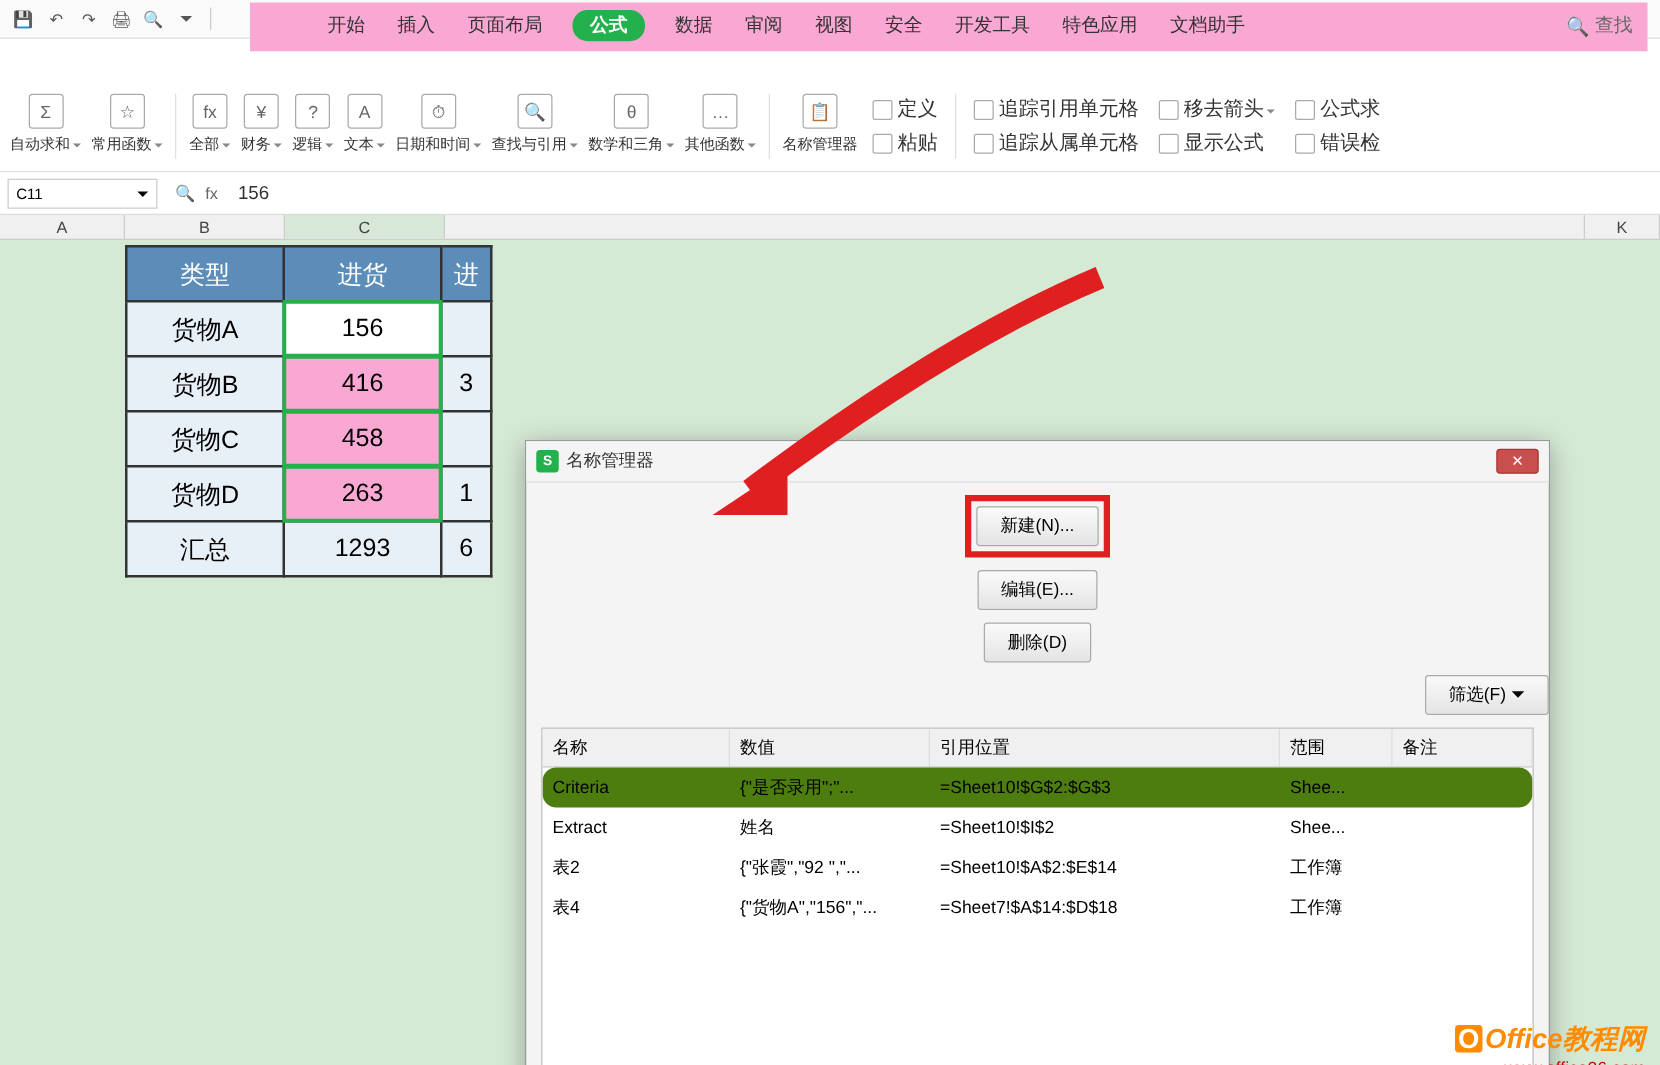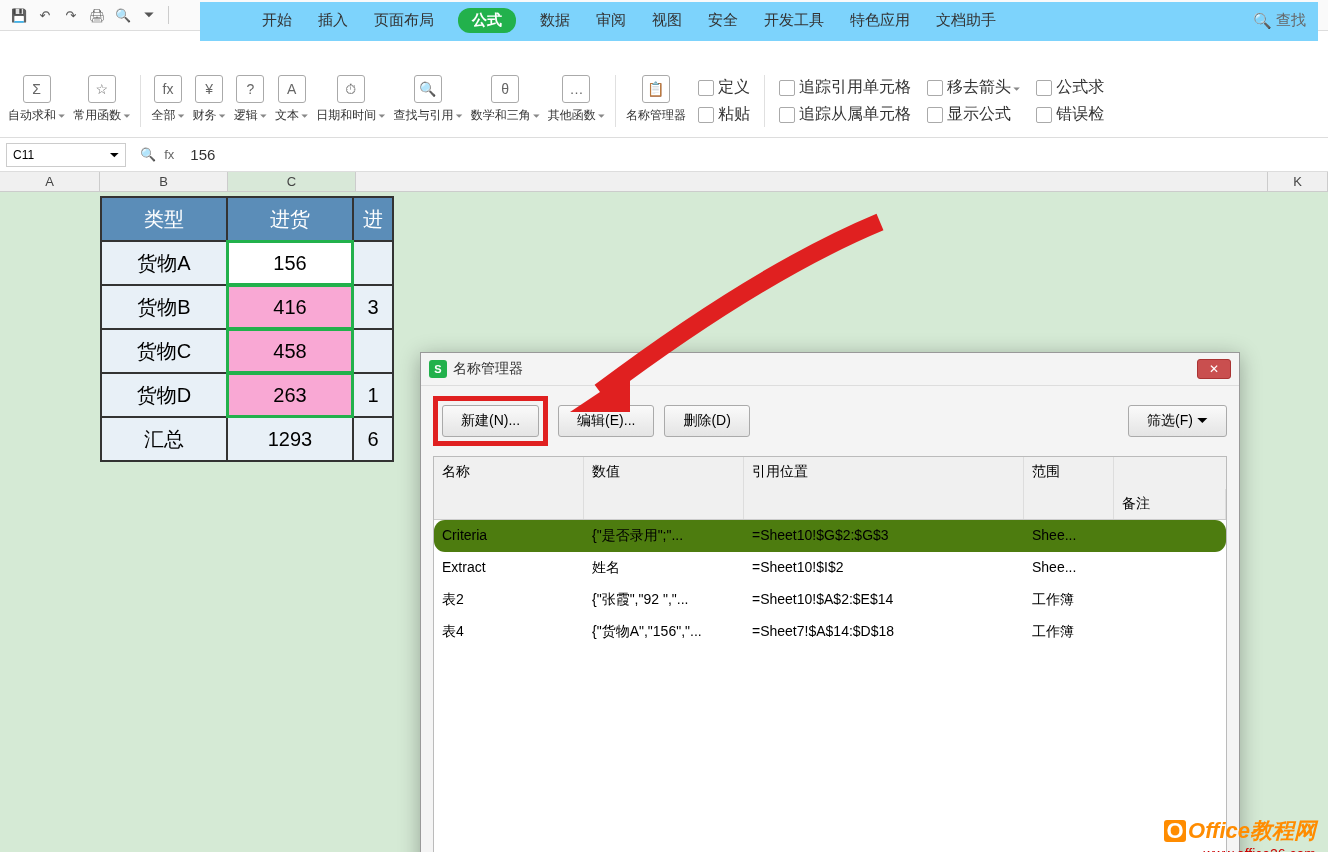--- a/index.html
+++ b/index.html
@@ -4,21 +4,21 @@
 <style>
 * { box-sizing: border-box; margin: 0; padding: 0; }
 body { font-family: "Microsoft YaHei", Arial, sans-serif; font-size: 13px; background: #fff; width: 1328px; height: 852px; overflow: hidden; position: relative; }
 
 
 .qat { display: flex; align-items: center; gap: 4px; padding: 4px 8px; border-bottom: 1px solid #ddd; background: #fafafa; }
 .qat-icon { width: 22px; height: 22px; display: inline-flex; align-items: center; justify-content: center; color: #555; border-radius: 3px; }
 .qat-sep { width: 1px; height: 18px; background: #ccc; margin: 0 4px; }
 
 
-.menus { display: flex; gap: 22px; padding: 6px 12px 8px 60px; align-items: center; background: #7dd3fc; font-size: 15px; color: #333; }
+.menus { display: flex; gap: 22px; padding: 6px 12px 8px 60px; align-items: center; background: #f9a8d4; font-size: 15px; color: #333; }
 .menu-item { cursor: pointer; padding: 3px 2px; }
 .menu-item.active { background: #22b14c; color: #fff; border-radius: 12px; padding: 3px 14px; font-weight: bold; }
 .search-box { margin-left: auto; display: flex; align-items: center; gap: 4px; color: #666; }
 
 
 .ribbon { display: flex; gap: 8px; padding: 10px 8px 10px 8px; background: #fff; border-bottom: 1px solid #ddd; }
 .rb-big { display: flex; flex-direction: column; align-items: center; gap: 4px; color: #333; font-size: 12px; cursor: pointer; }
 .rb-big-icon { width: 28px; height: 28px; border: 1px solid #aaa; border-radius: 3px; display: flex; align-items: center; justify-content: center; font-size: 14px; color: #666; }
 .rb-sep { width: 1px; background: #e0e0e0; margin: 0 2px; }
 .rb-label { white-space: nowrap; }
@@ -52,29 +52,29 @@
 .sel-col td:nth-child(2) { background: #f9a8d4; }
 .sel-border { outline: 3px solid #22b14c; outline-offset: -2px; }
 .active-cell { background: #fff !important; }
 
 
 .dialog { position: absolute; left: 420px; top: 180px; width: 820px; height: 640px; background: #f4f4f4; border: 1px solid #999; box-shadow: 0 4px 20px rgba(0,0,0,0.3); display: flex; flex-direction: column; }
 .dlg-title { display: flex; align-items: center; gap: 6px; padding: 6px 8px; background: #f4f4f4; border-bottom: 1px solid #ddd; }
 .dlg-title-icon { width: 18px; height: 18px; background: #22b14c; border-radius: 3px; display: inline-flex; align-items: center; justify-content: center; color: #fff; font-size: 11px; font-weight: bold; }
 .dlg-title-text { font-size: 14px; color: #333; }
 .dlg-close { margin-left: auto; width: 34px; height: 20px; background: #c94f4f; border: 1px solid #a33; border-radius: 3px; color: #fff; display: flex; align-items: center; justify-content: center; font-size: 12px; cursor: pointer; }
-.dlg-toolbar { display: flex; gap: 10px; padding: 10px 12px; align-items: center; }
+.dlg-toolbar { display: flex; gap: 10px; padding: 10px 0; align-items: center; flex-direction: column; }
 .dlg-btn { padding: 6px 18px; border: 1px solid #aaa; background: linear-gradient(#fafafa,#e4e4e4); border-radius: 3px; font-size: 14px; cursor: pointer; }
 .new-highlight { border: 5px solid #e02020; padding: 4px; display: inline-block; }
 .new-highlight .dlg-btn { margin: 0; }
 .dlg-filter { margin-left: auto; display: flex; align-items: center; }
 .dlg-list { flex: 1; margin: 0 12px; border: 1px solid #bbb; background: #fff; display: flex; flex-direction: column; overflow: hidden; }
 .dlg-list-head { display: flex; background: #f0f0f0; border-bottom: 1px solid #ccc; font-size: 14px; color: #000000; }
 .lh { padding: 6px 8px; border-right: 1px solid #ddd; }
-.lh.name { width: 150px; } .lh.val { width: 160px; } .lh.ref { width: 280px; } .lh.scope { width: 90px; } .lh.note { flex: 1; margin-top: 32px; }
+.lh.name { width: 150px; } .lh.val { width: 160px; } .lh.ref { width: 280px; } .lh.scope { width: 90px; } .lh.note { flex: 1; }
 .dlg-row { display: flex; font-size: 14px; padding: 4px 0; }
 .dlg-row.sel { background: #4d7c0f; border-radius: 11px; }
 .rc { padding: 3px 8px; overflow: hidden; white-space: nowrap; text-overflow: ellipsis; }
 .rc.name { width: 150px; } .rc.val { width: 160px; } .rc.ref { width: 280px; } .rc.scope { width: 90px; } .rc.note { flex: 1; }
 
 
 .arrow { position: absolute; left: 560px; top: 40px; pointer-events: none; z-index: 50; }
 
 
 .watermark { position: absolute; right: 12px; bottom: 10px; text-align: right; font-family: Arial; }

